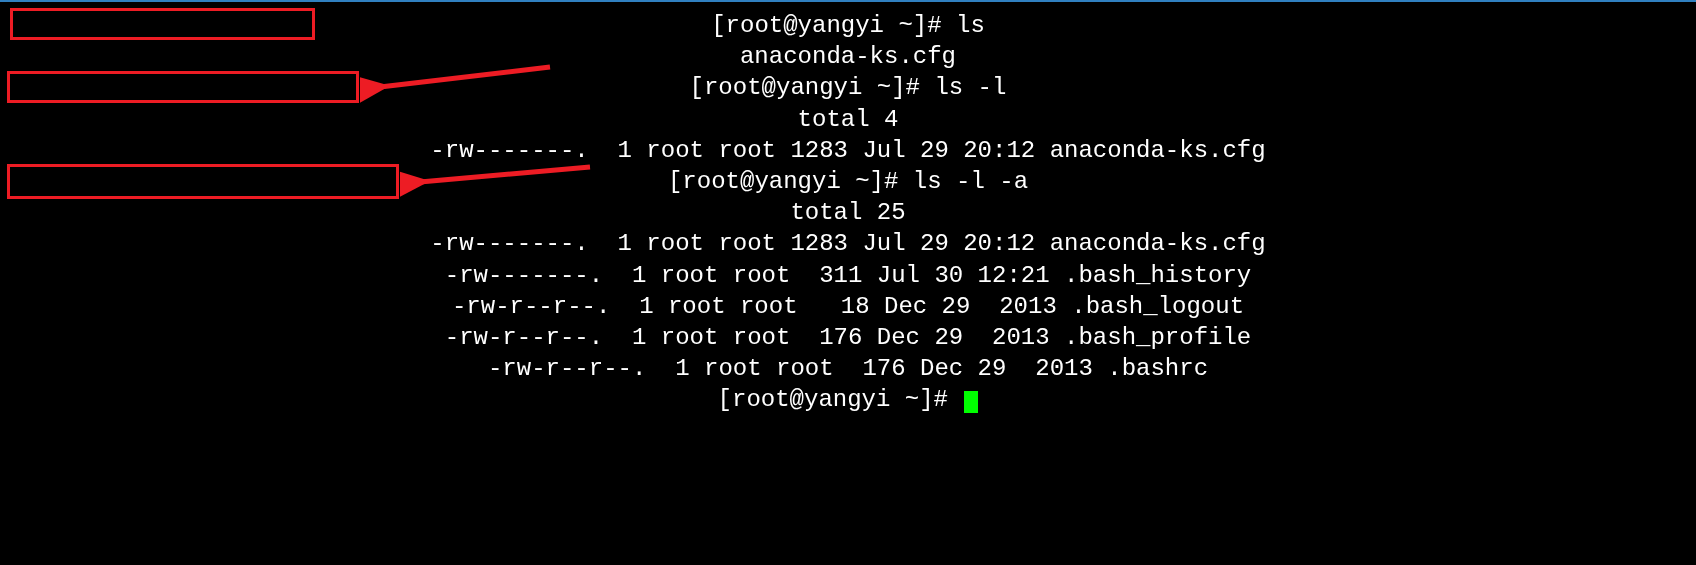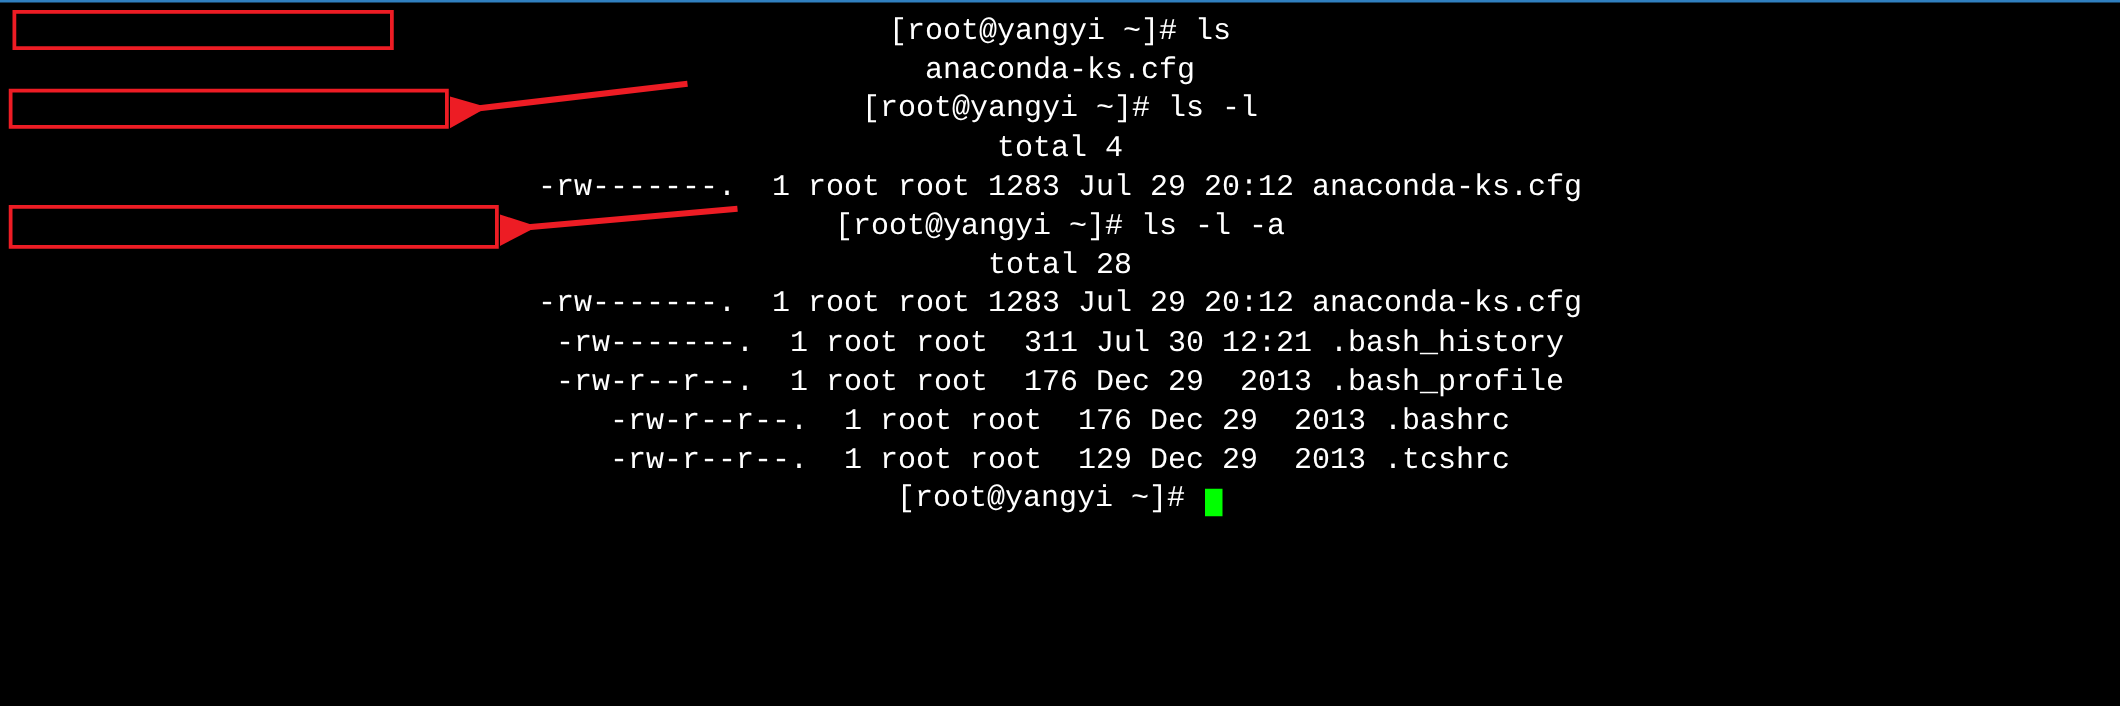--- a/index.html
+++ b/index.html
@@ -51,27 +51,27 @@
   </style>
 </head>
 <body>
 
 <div class="line"><span>[root@yangyi ~]# </span><span>ls</span></div>
 <div class="line">anaconda-ks.cfg</div>
 <div class="line"><span>[root@yangyi ~]# </span><span>ls -l</span></div>
 <div class="line">total 4</div>
 <div class="line">-rw-------.  1 root root 1283 Jul 29 20:12 anaconda-ks.cfg</div>
 <div class="line"><span>[root@yangyi ~]# </span><span>ls -l -a</span></div>
-<div class="line">total 28</div>
+<div class="line">total 25</div>
 <div id="ls-la-rows">
     <div class="line">-rw-------.  1 root root 1283 Jul 29 20:12 anaconda-ks.cfg</div>
     <div class="line">-rw-------.  1 root root  311 Jul 30 12:21 .bash_history</div>
+    <div class="line">-rw-r--r--.  1 root root   18 Dec 29  2013 .bash_logout</div>
     <div class="line">-rw-r--r--.  1 root root  176 Dec 29  2013 .bash_profile</div>
     <div class="line">-rw-r--r--.  1 root root  176 Dec 29  2013 .bashrc</div>
-    <div class="line">-rw-r--r--.  1 root root  129 Dec 29  2013 .tcshrc</div>
   </div>
 <div class="line"><span>[root@yangyi ~]# </span><span class="cursor"></span></div>
 
 <div class="red-box" style="left:10px; top:6px; width:305px; height:32px;"></div>
 <div class="red-box" style="left:7px; top:69px; width:352px; height:32px;"></div>
 <div class="red-box" style="left:7px; top:162px; width:392px; height:35px;"></div>
 
 <div class="arrow" style="left:360px; top:55px;">
   <svg width="200" height="50">
     <defs>

